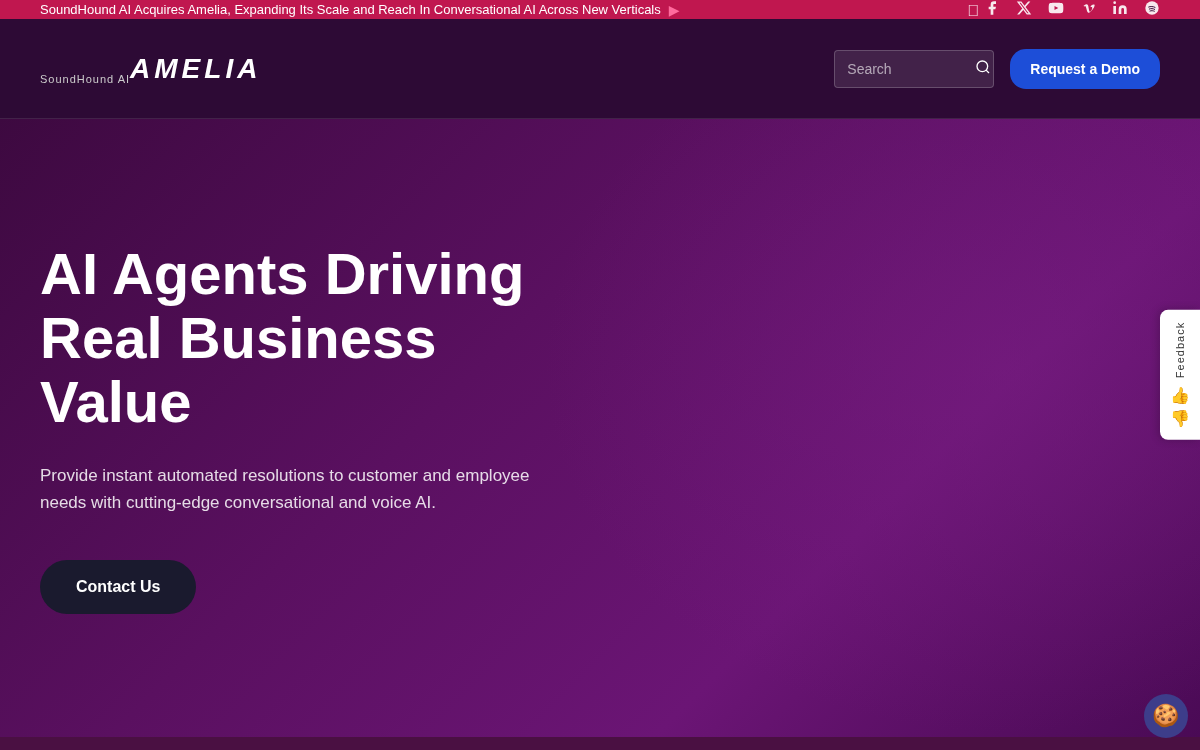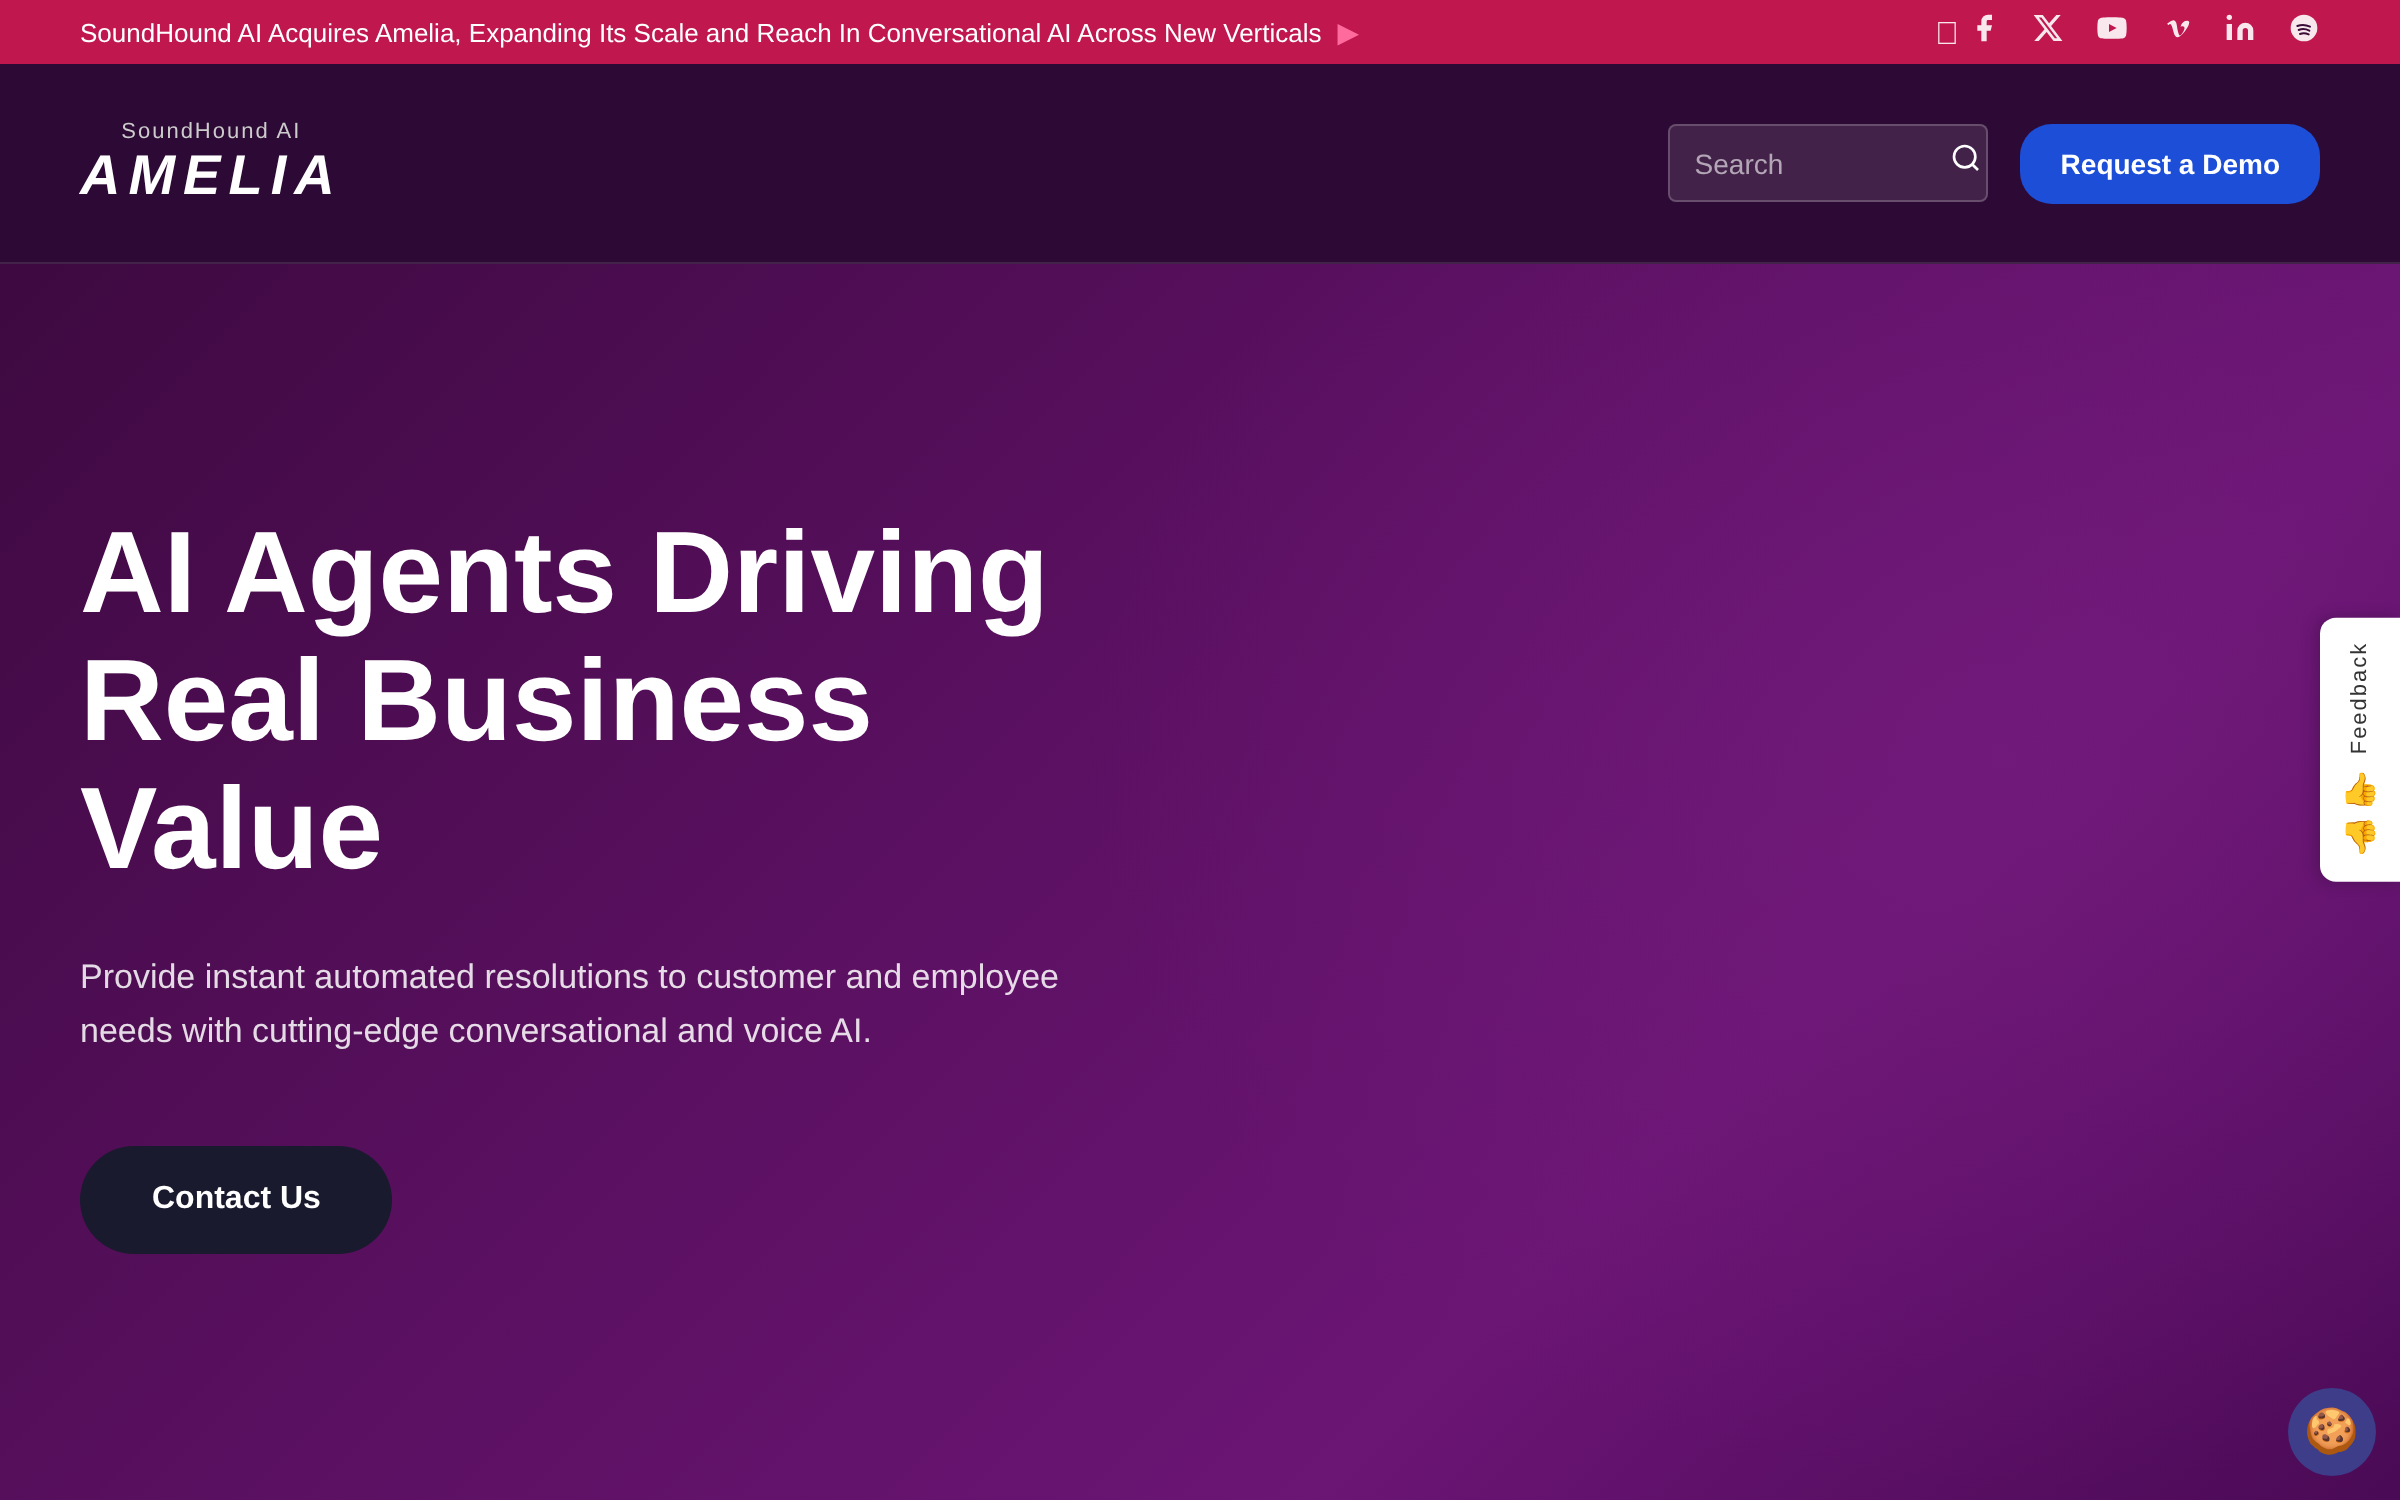--- a/index.html
+++ b/index.html
@@ -4,21 +4,21 @@
   <style>
     * { margin: 0; padding: 0; box-sizing: border-box; }
     body { font-family: -apple-system, BlinkMacSystemFont, 'Segoe UI', sans-serif; width: 1200px; height: 750px; overflow: hidden; background: #4a1042; }
 
     
     .announcement-bar {
       background: #c0174f;
       color: white;
       font-size: 13px;
       padding: 0 40px;
-      height: 32px;
+      height: 19px;
       display: flex;
       align-items: center;
       justify-content: space-between;
     }
     .announcement-text {
       display: flex;
       align-items: center;
       gap: 8px;
     }
     .announcement-arrow {
@@ -42,22 +42,22 @@
       background: #2d0a35;
       height: 100px;
       display: flex;
       align-items: center;
       justify-content: space-between;
       padding: 0 40px;
       border-bottom: 1px solid rgba(255,255,255,0.1);
     }
     .logo-area {
       display: flex;
-      flex-direction: column;
-      align-items: center;
+      flex-direction: row;
+      align-items: flex-end;
     }
     .logo-soundhound {
       font-size: 11px;
       color: #ccc;
       letter-spacing: 1px;
       font-weight: 400;
     }
     .logo-amelia {
       font-size: 28px;
       color: white;

